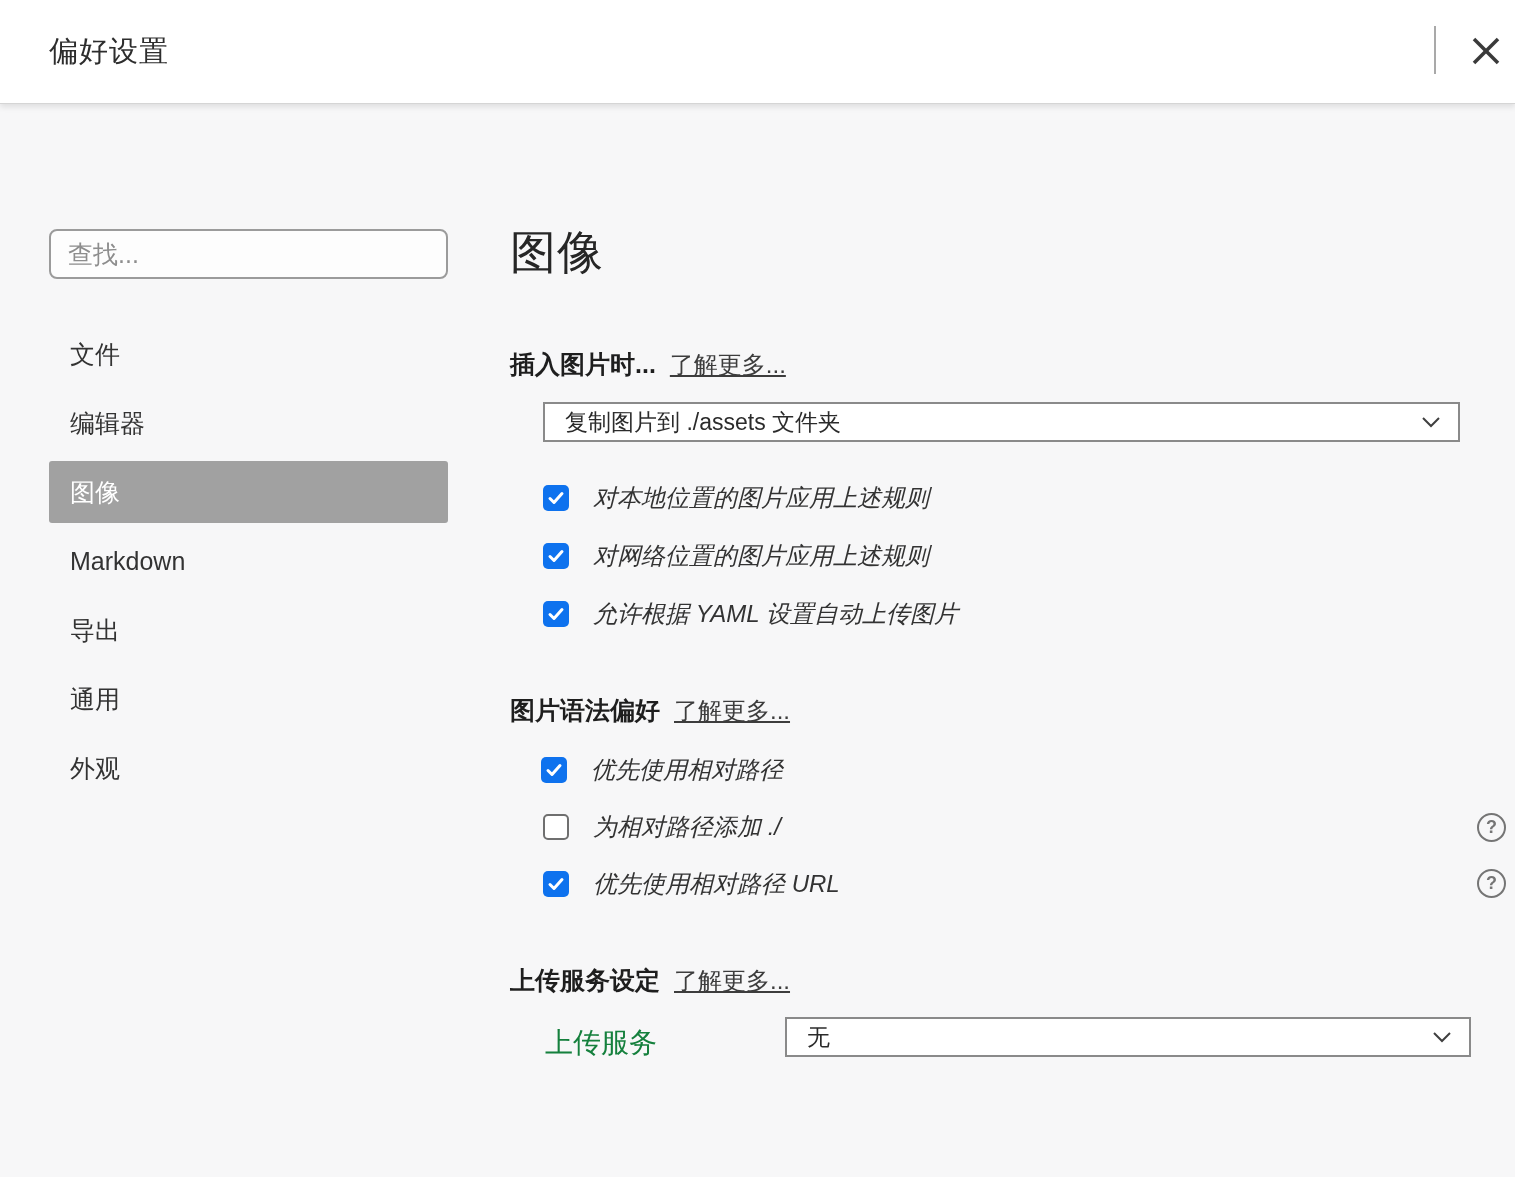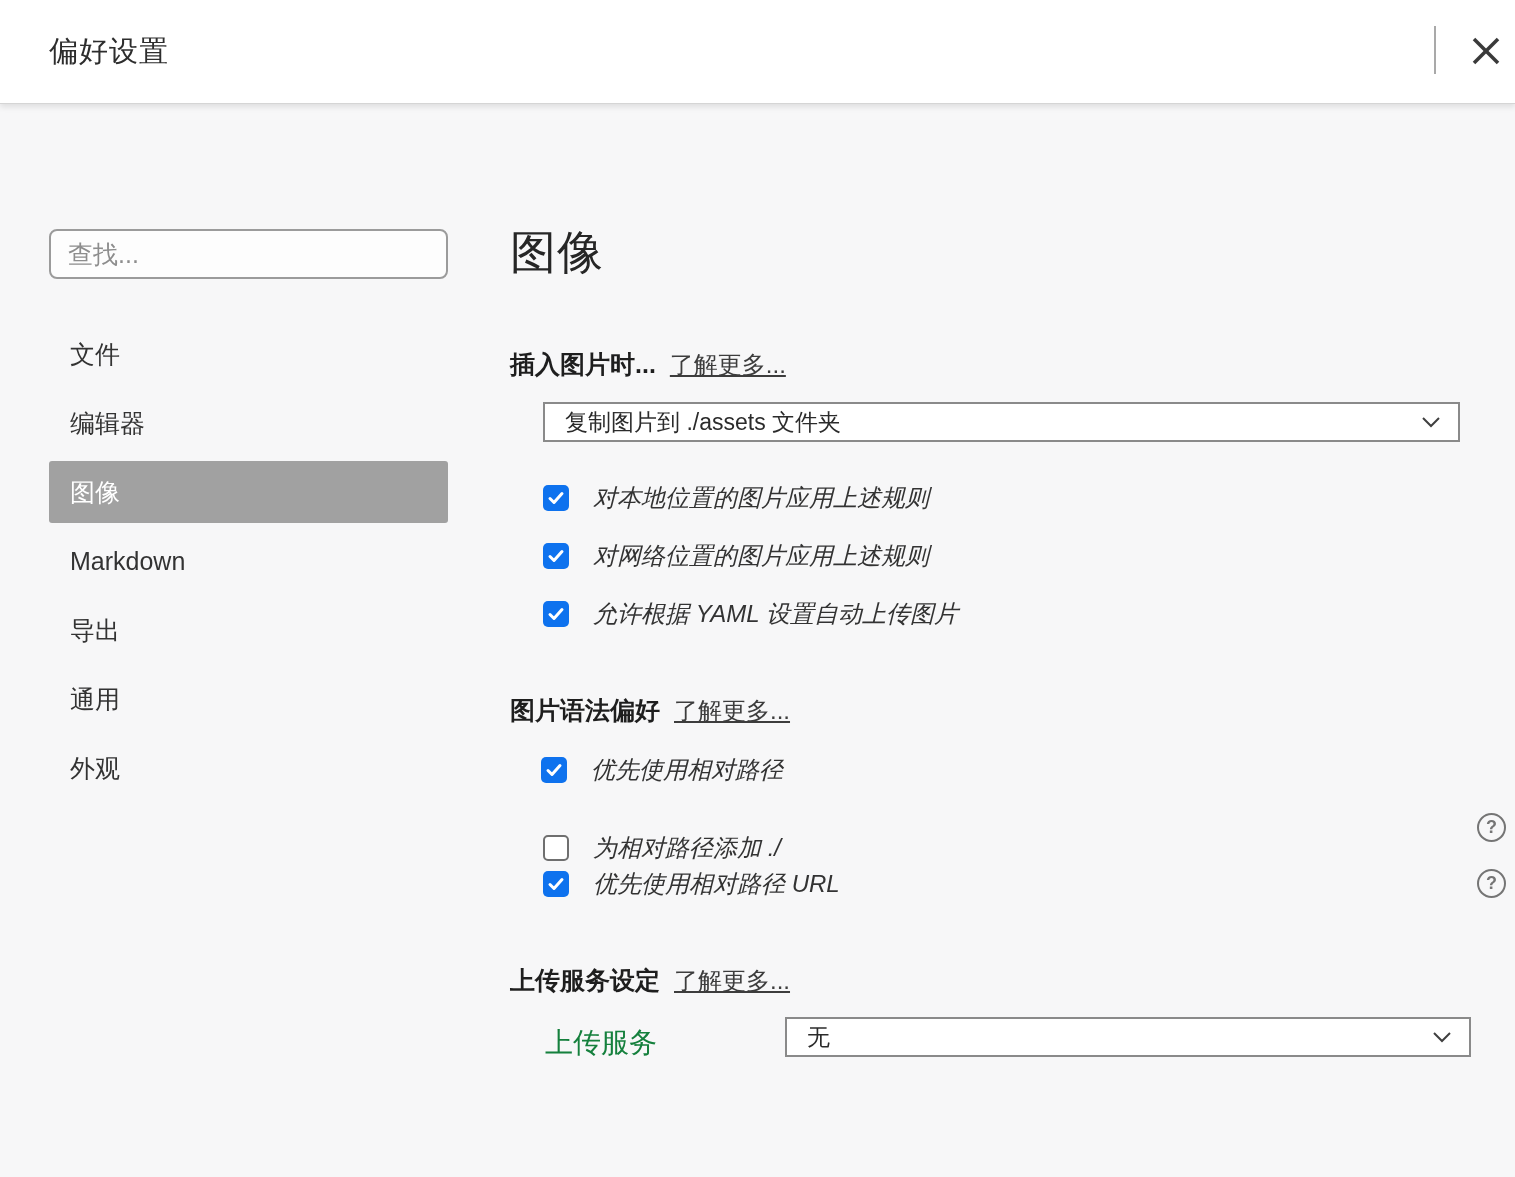--- a/index.html
+++ b/index.html
@@ -90,21 +90,21 @@
   .select-upload { left: 785px; top: 1017px; width: 686px; }
 
   .cb-row {
     position: absolute; height: 28px;
     display: flex; align-items: center; gap: 24px; cursor: pointer; font-style: italic;
   }
   .r1a { left: 543px; top: 484px; }
   .r1b { left: 543px; top: 542px; }
   .r1c { left: 543px; top: 600px; }
   .r2a { left: 531px; top: 756px; margin-left: 10px; }
-  .r2b { left: 543px; top: 834px; }
+  .r2b { left: 543px; top: 813px; }
   .r2c { left: 543px; top: 870px; }
   .cb {
     width: 26px; height: 26px; border-radius: 5px; flex-shrink: 0;
     display: flex; align-items: center; justify-content: center;
   }
   .cb.checked { background: #0e72ee; }
   .cb.unchecked { background: #ffffff; border: 2.5px solid #6f6f6f; }
   .cb-label { font-size: 24px; color: #333333; white-space: nowrap; }
 
   .help-icon {

